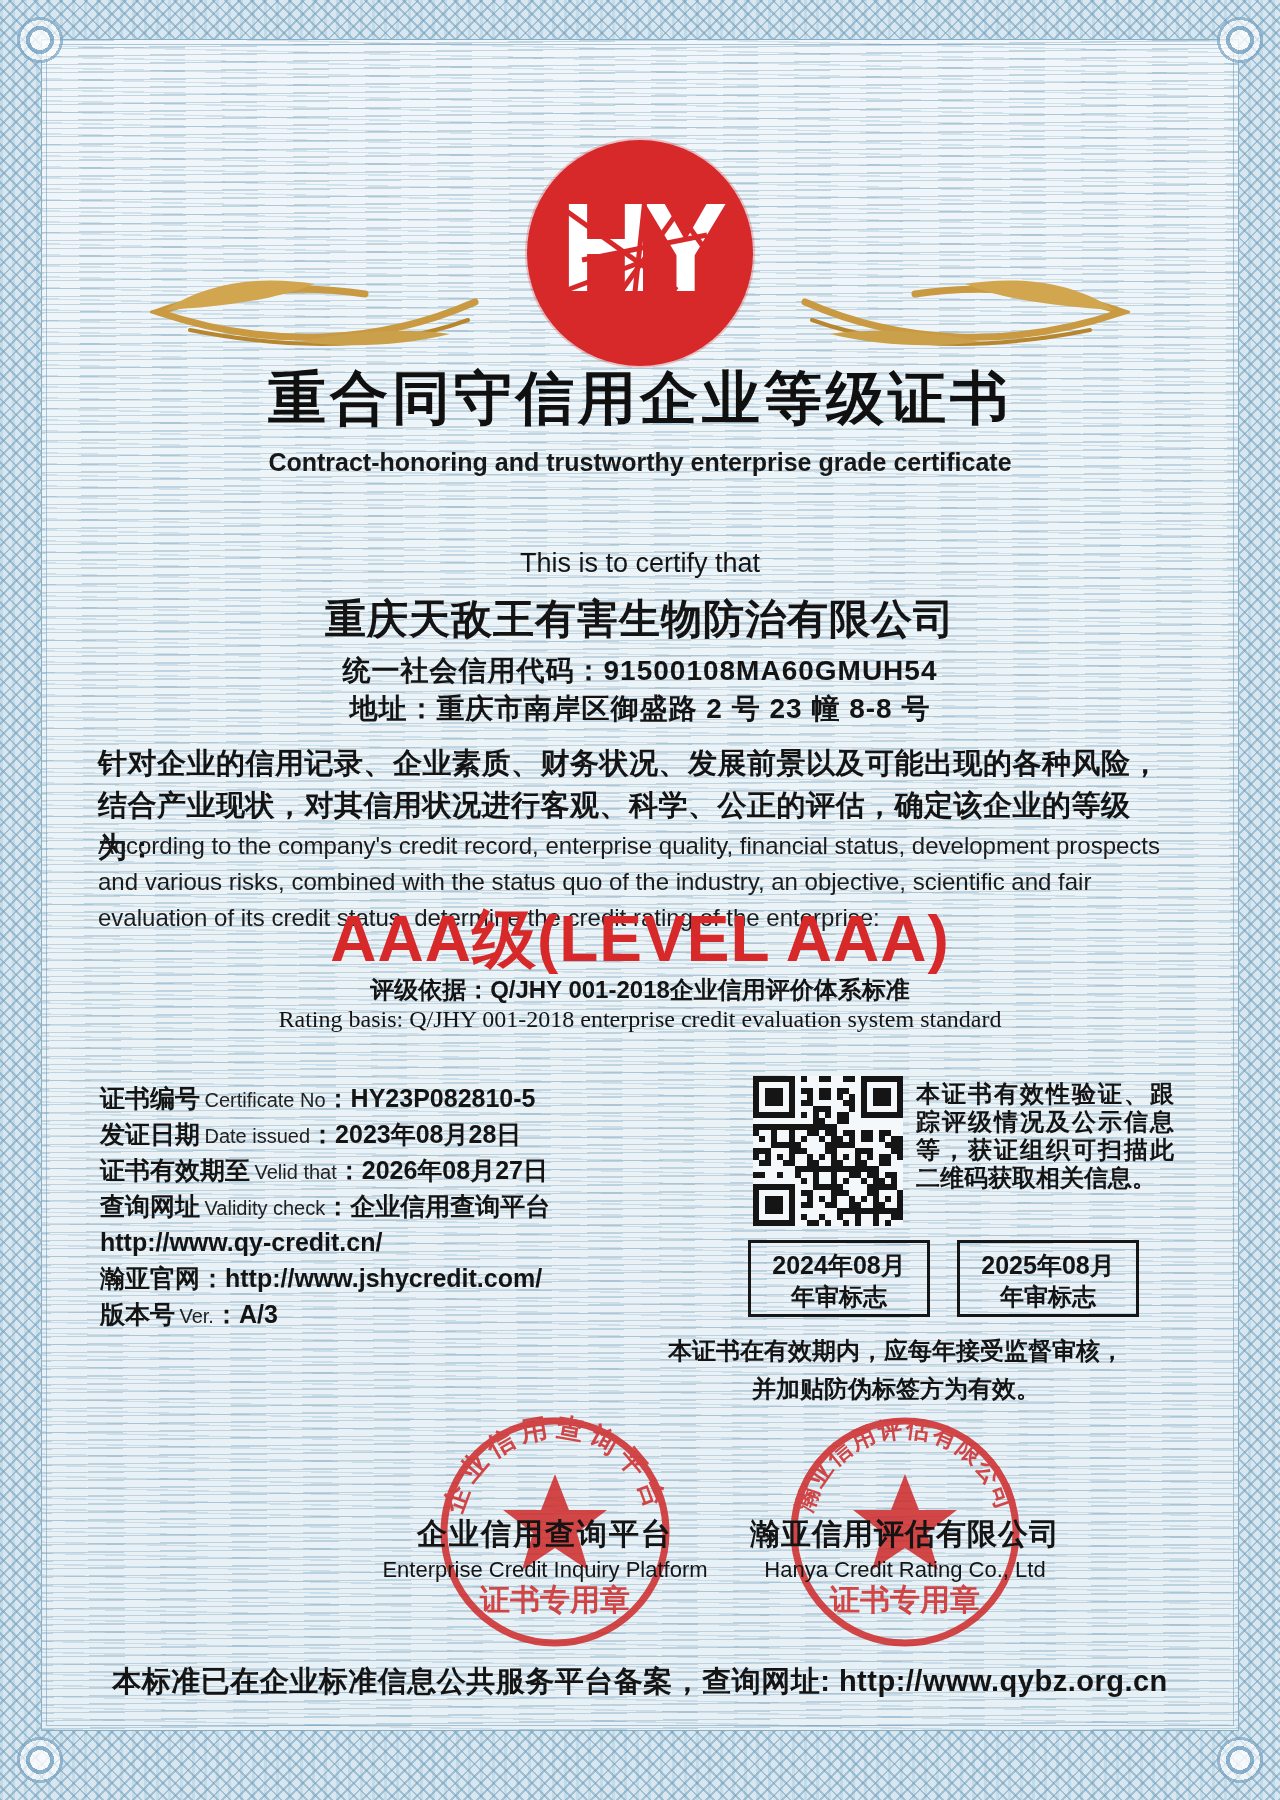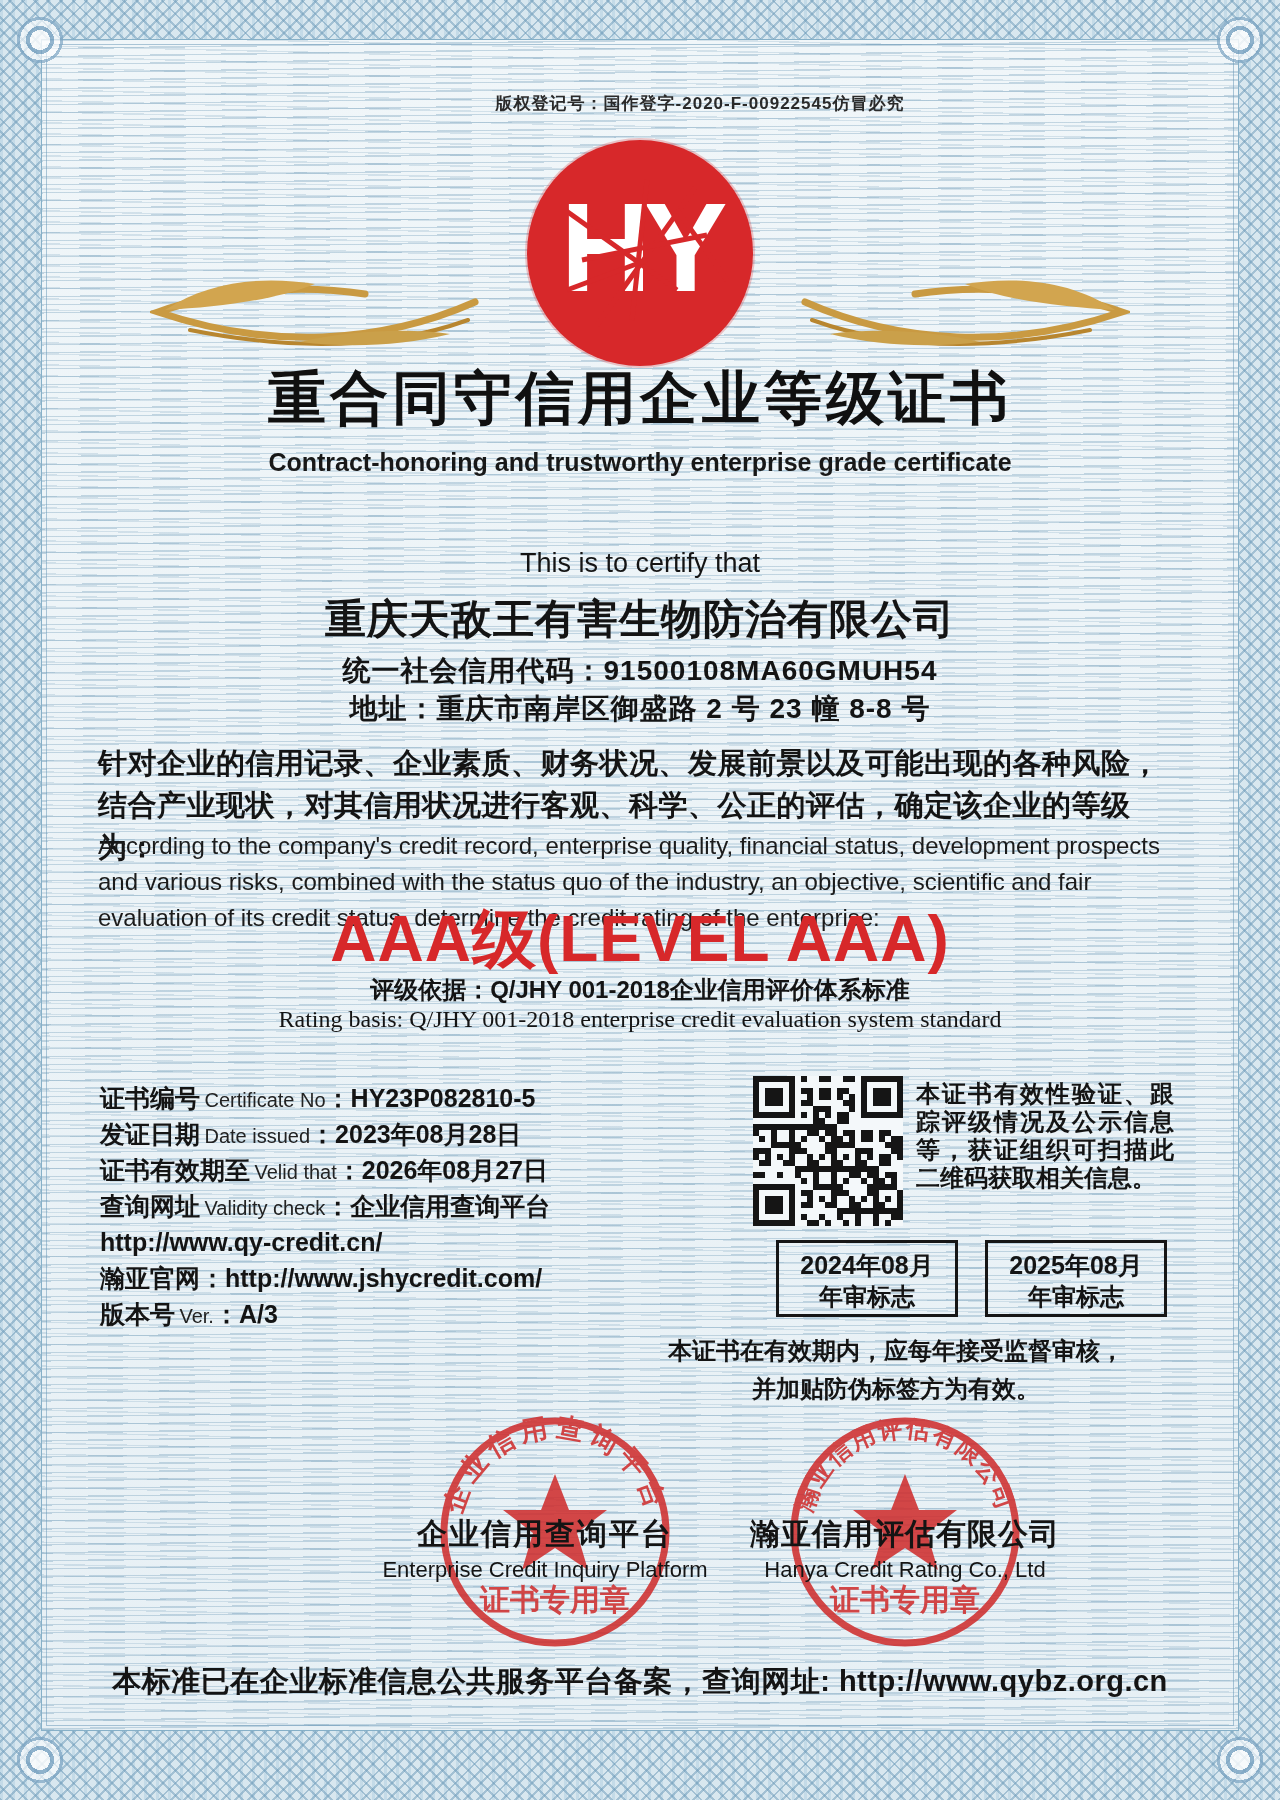--- a/index.html
+++ b/index.html
@@ -65,21 +65,21 @@
   .detail-row .zh{ font-size:25px; font-weight:600; }
   .detail-row .en{ font-size:20px; font-weight:500; color:#222; }
   .detail-row .sep{ font-size:25px; font-weight:600; }
   .detail-row .val{ font-size:25px; font-weight:600; }
 
   .qr{ position:absolute; left:753px; top:1076px; width:150px; height:150px; }
   .qr-note{ position:absolute; left:916px; top:1080px; width:258px; font-size:24px; font-weight:600;
             line-height:28px; text-align:justify; }
 
   .audit-box{ position:absolute; top:1240px; width:182px; height:77px; border:3px solid #161616;
-              text-align:center; padding-top:5px;margin-left:28px; }
+              text-align:center; padding-top:5px; }
   .audit-box.b1{ left:748px; } .audit-box.b2{ left:957px; }
   .audit-box .l1{ font-size:25px; font-weight:600; line-height:34px; }
   .audit-box .l2{ font-size:24px; font-weight:600; line-height:30px; }
 
   .audit-note{ position:absolute; left:648px; top:1332px; width:496px; text-align:center;
                font-size:24px; font-weight:600; line-height:38px; }
 
   .stamp{ position:absolute; width:240px; height:240px; opacity:.88; }
   .stamp.s-left{ left:435px; top:1412px; }
   .stamp.s-right{ left:785px; top:1412px; }
@@ -95,21 +95,20 @@
 </head>
 <body>
 
 <div class="page">
   <div class="inner"></div>
   <div class="corner tl"></div>
   <div class="corner tr"></div>
   <div class="corner bl"></div>
   <div class="corner br"></div>
 
-  <div class="center copyright">版权登记号：国作登字-2020-F-00922545仿冒必究</div>
 
   <div class="logo">
     <span class="logo-text">HY</span>
     <svg class="logo-cracks" viewBox="0 0 226 226">
       <g stroke="#d7282a" stroke-width="5" fill="none">
         <path d="M38,70 L150,150"></path>
         <path d="M70,185 L168,48"></path>
         <path d="M55,120 L180,95"></path>
         <path d="M120,40 L105,180"></path>
         <path d="M150,70 L200,140"></path>

